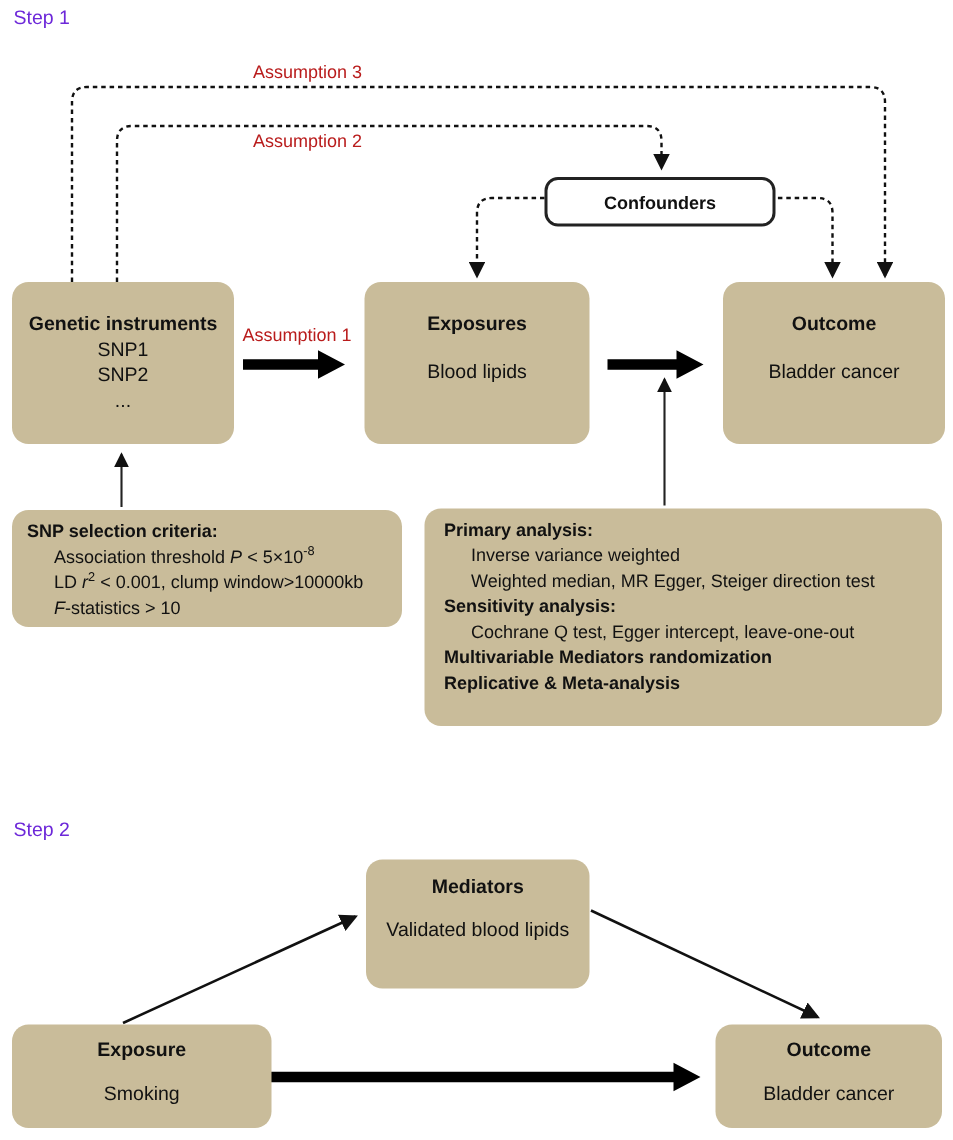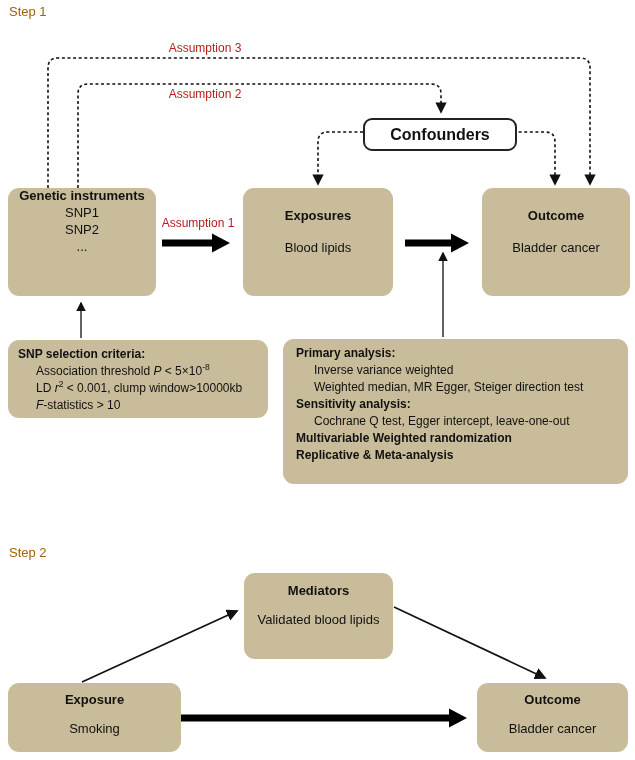--- a/index.html
+++ b/index.html
@@ -1,40 +1,40 @@
 <!DOCTYPE html>
 <html><head>
 <meta charset="utf-8">
 <style>
   html,body{margin:0;padding:0;background:#ffffff;}
   .stage{
     position:relative;width:635px;height:760px;background:#ffffff;
     font-family:"Liberation Sans", sans-serif;color:#111;overflow:hidden;
   }
   .lines{position:absolute;left:0;top:0;}
-  .steplabel{position:absolute;font-size:13px;color:#a16207;}
+  .steplabel{position:absolute;font-size:13px;color:#6d28d9;}
   .asmlabel{position:absolute;font-size:12px;color:#b91c1c;text-align:center;width:90px;}
   .tanbox{
     position:absolute;background:#c9bc9a;border-radius:11px;text-align:center;
     font-size:13px;color:#111;
   }
   .tanbox .title{font-weight:bold;line-height:16px;}
   .two .title{margin-top:20px;}
   .two .sub{margin-top:16px;line-height:16px;}
-  .gi .title{}
+  .gi .title{margin-top:20px;}
   .gi .li{line-height:17px;}
   .gi .li:first-of-type{margin-top:8px;}
   .s2 .title{margin-top:9px;}
   .s2 .sub{margin-top:13px;line-height:16px;}
   .med .title{margin-top:10px;}
   .confbox{
     position:absolute;left:363px;top:118px;width:150px;height:29px;
     background:#ffffff;border:2px solid #222;border-radius:9px;
     display:flex;align-items:center;justify-content:center;
-    font-size:16px;font-weight:bold;
+    font-size:12px;font-weight:bold;
   }
   .notebox{
     position:absolute;background:#c9bc9a;border-radius:11px;
     font-size:12px;line-height:17px;color:#111;text-align:left;
   }
   .snpbox{left:8px;top:340px;width:260px;height:78px;padding:6px 6px 0 10px;box-sizing:border-box;}
   .anbox{left:283px;top:339px;width:345px;height:145px;padding:6px 6px 0 13px;box-sizing:border-box;}
   .notebox .bold{font-weight:bold;}
   .notebox .ind{padding-left:18px;}
   .notebox i{font-style:italic;}
@@ -101,21 +101,21 @@
     <div class="ind"><span>LD </span><i>r</i><sup>2</sup><span> &lt; 0.001, clump window&gt;10000kb</span></div>
     <div class="ind"><i>F</i><span>-statistics &gt; 10</span></div>
   </div>
 
   <div class="notebox anbox">
     <div class="bold">Primary analysis:</div>
     <div class="ind">Inverse variance weighted</div>
     <div class="ind">Weighted median, MR Egger, Steiger direction test</div>
     <div class="bold">Sensitivity analysis:</div>
     <div class="ind">Cochrane Q test, Egger intercept, leave-one-out</div>
-    <div class="bold">Multivariable Weighted randomization</div>
+    <div class="bold">Multivariable Mediators randomization</div>
     <div class="bold">Replicative &amp; Meta-analysis</div>
   </div>
 
   <div class="tanbox s2 med" style="left:244px;top:573px;width:149px;height:86px;">
     <div class="title">Mediators</div>
     <div class="sub">Validated blood lipids</div>
   </div>
 
   <div class="tanbox s2" style="left:8px;top:683px;width:173px;height:69px;">
     <div class="title">Exposure</div>

